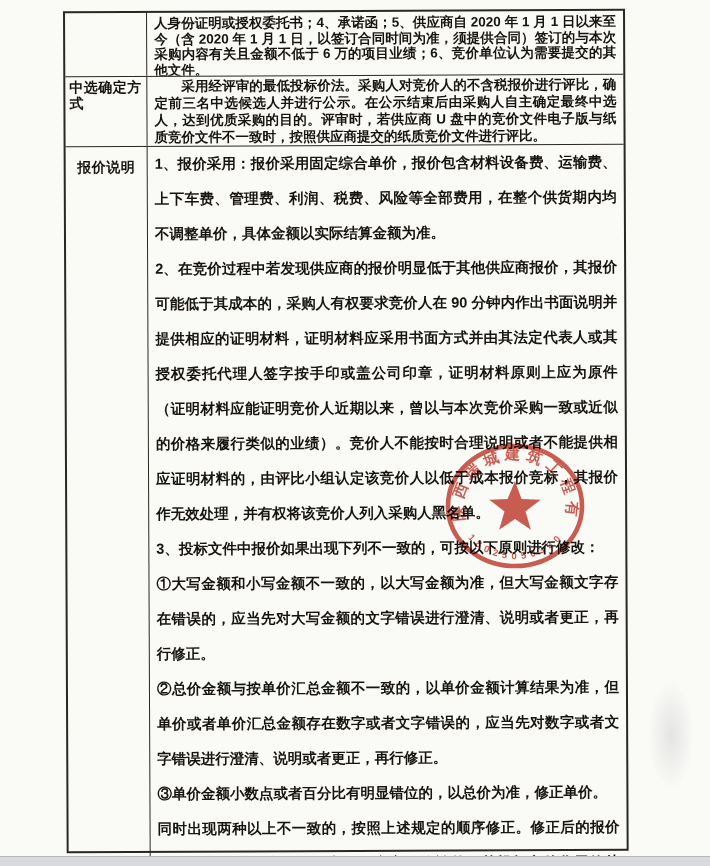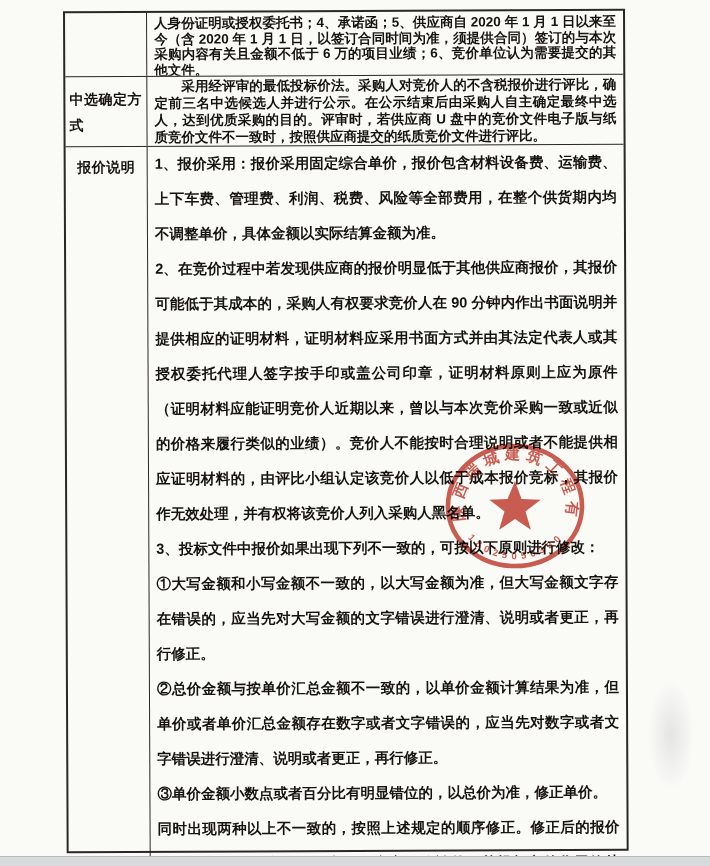--- a/index.html
+++ b/index.html
@@ -24,21 +24,21 @@
   .t-row{display:flex;box-sizing:border-box;border-bottom:1.6px solid #2b2822;}
   .t-row:last-child{border-bottom:none;flex:1;}
   .row1{height:64px;}
   .row2{height:70px;}
   .label-cell{
     width:82px;min-width:82px;box-sizing:border-box;
     border-right:1.6px solid #2b2822;
     font-weight:bold;font-size:14px;
     letter-spacing:.5px;
   }
-  .label-cell.center-v{display:flex;align-items:center;padding:2px 4px;line-height:26px;}
+  .label-cell.center-v{display:flex;padding:2px 4px;line-height:16px;}
   .label-cell.top{display:flex;justify-content:center;padding:11px 2px 0 2px;line-height:18px;}
   .content-cell{
     flex:1;box-sizing:border-box;overflow:hidden;
     padding:2px 7px 0 7px;
     text-align:justify;
   }
   .row1 .content-cell{font-size:13.5px;line-height:15.6px;font-weight:bold;padding-top:3px;}
   .row2 .content-cell{font-size:13.5px;line-height:17px;font-weight:bold;padding-top:1px;}
   .row3 .content-cell{font-size:14.5px;line-height:35px;font-weight:bold;padding-top:0;}
   .content-cell p{margin:0;}

